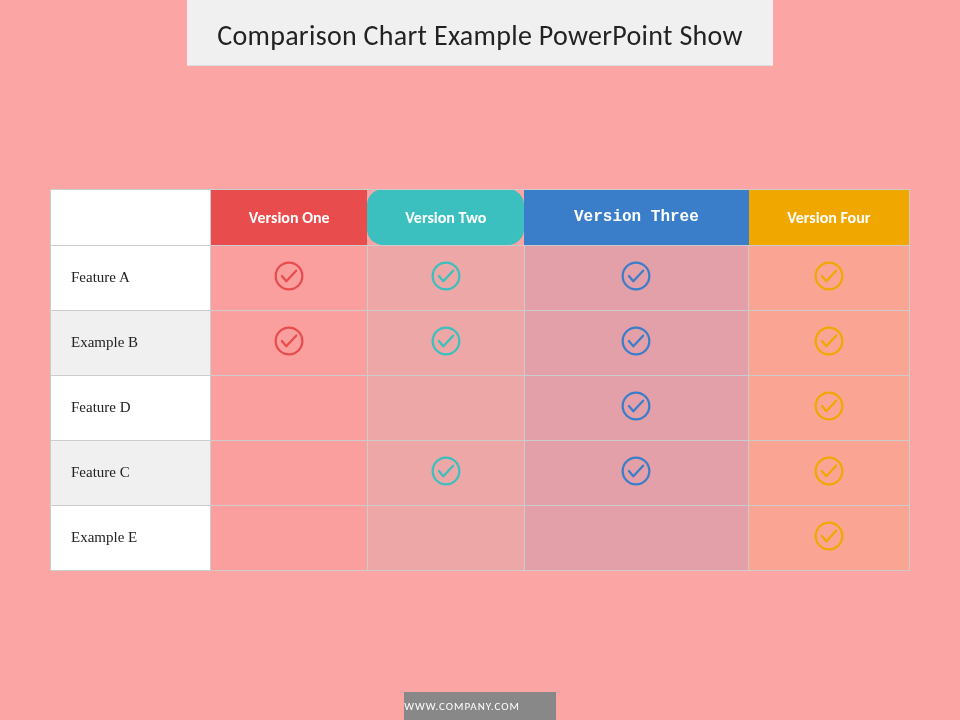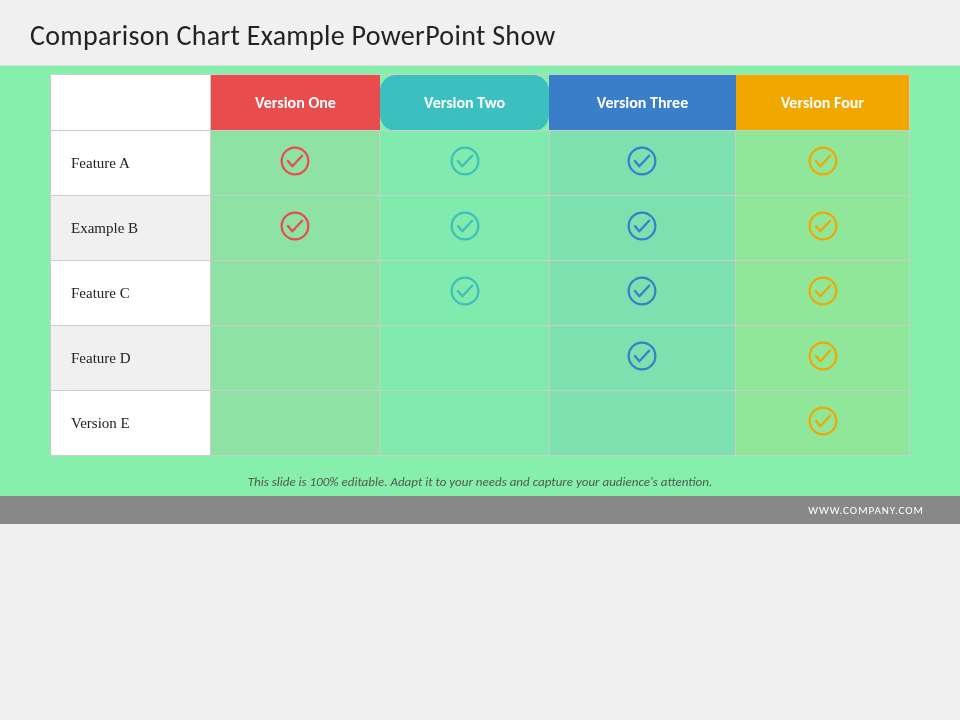--- a/index.html
+++ b/index.html
@@ -7,25 +7,26 @@
     body {
       width: 960px;
       height: 720px;
       background: #f0f0f0;
       font-family: 'Calibri', 'Segoe UI', Arial, sans-serif;
       overflow: hidden;
     }
 
     .slide {
       width: 960px;
-      height: 524px;
-      background: #86efac;
+      height: 720px;
+      background: #fca5a5;
       position: relative;
       display: flex;
       flex-direction: column;
+      align-items: center;
     }
 
     .header-bar {
       background: #f0f0f0;
       padding: 18px 30px 12px 30px;
       border-bottom: 1px solid #ddd;
     }
 
     .slide-title {
       font-size: 28px;
@@ -68,20 +69,21 @@
       background: #e84c4c;
     }
 
     .th-v2 {
       background: #3bbfbf;
       border-radius: 16px;
     }
 
     .th-v3 {
       background: #3a7dc9;
+      font-family: Liberation Mono, monospace;
     }
 
     .th-v4 {
       background: #f0a800;
     }
 
     
     .data-row td {
       padding: 14px 10px;
       border: 1px solid #ccc;
@@ -215,60 +217,59 @@
             <td class="col-v3"><span class="check-icon"><svg viewBox="0 0 36 36" xmlns="http://www.w3.org/2000/svg">
           <circle cx="18" cy="18" r="15" fill="none" stroke="#3a7dc9" stroke-width="2.5"></circle>
           <polyline points="10,18 15,24 26,12" fill="none" stroke="#3a7dc9" stroke-width="2.5" stroke-linecap="round" stroke-linejoin="round"></polyline>
         </svg></span></td>
             <td class="col-v4"><span class="check-icon"><svg viewBox="0 0 36 36" xmlns="http://www.w3.org/2000/svg">
           <circle cx="18" cy="18" r="15" fill="none" stroke="#f0a800" stroke-width="2.5"></circle>
           <polyline points="10,18 15,24 26,12" fill="none" stroke="#f0a800" stroke-width="2.5" stroke-linecap="round" stroke-linejoin="round"></polyline>
         </svg></span></td>
           </tr>
           <tr class="data-row">
+            <td class="td-feature">Feature D</td>
+            <td class="col-v1"></td>
+            <td class="col-v2"></td>
+            <td class="col-v3"><span class="check-icon"><svg viewBox="0 0 36 36" xmlns="http://www.w3.org/2000/svg">
+          <circle cx="18" cy="18" r="15" fill="none" stroke="#3a7dc9" stroke-width="2.5"></circle>
+          <polyline points="10,18 15,24 26,12" fill="none" stroke="#3a7dc9" stroke-width="2.5" stroke-linecap="round" stroke-linejoin="round"></polyline>
+        </svg></span></td>
+            <td class="col-v4"><span class="check-icon"><svg viewBox="0 0 36 36" xmlns="http://www.w3.org/2000/svg">
+          <circle cx="18" cy="18" r="15" fill="none" stroke="#f0a800" stroke-width="2.5"></circle>
+          <polyline points="10,18 15,24 26,12" fill="none" stroke="#f0a800" stroke-width="2.5" stroke-linecap="round" stroke-linejoin="round"></polyline>
+        </svg></span></td>
+          </tr>
+          <tr class="data-row">
             <td class="td-feature">Feature C</td>
             <td class="col-v1"></td>
             <td class="col-v2"><span class="check-icon"><svg viewBox="0 0 36 36" xmlns="http://www.w3.org/2000/svg">
           <circle cx="18" cy="18" r="15" fill="none" stroke="#3bbfbf" stroke-width="2.5"></circle>
           <polyline points="10,18 15,24 26,12" fill="none" stroke="#3bbfbf" stroke-width="2.5" stroke-linecap="round" stroke-linejoin="round"></polyline>
         </svg></span></td>
             <td class="col-v3"><span class="check-icon"><svg viewBox="0 0 36 36" xmlns="http://www.w3.org/2000/svg">
           <circle cx="18" cy="18" r="15" fill="none" stroke="#3a7dc9" stroke-width="2.5"></circle>
           <polyline points="10,18 15,24 26,12" fill="none" stroke="#3a7dc9" stroke-width="2.5" stroke-linecap="round" stroke-linejoin="round"></polyline>
         </svg></span></td>
             <td class="col-v4"><span class="check-icon"><svg viewBox="0 0 36 36" xmlns="http://www.w3.org/2000/svg">
           <circle cx="18" cy="18" r="15" fill="none" stroke="#f0a800" stroke-width="2.5"></circle>
           <polyline points="10,18 15,24 26,12" fill="none" stroke="#f0a800" stroke-width="2.5" stroke-linecap="round" stroke-linejoin="round"></polyline>
         </svg></span></td>
           </tr>
           <tr class="data-row">
-            <td class="td-feature">Feature D</td>
-            <td class="col-v1"></td>
-            <td class="col-v2"></td>
-            <td class="col-v3"><span class="check-icon"><svg viewBox="0 0 36 36" xmlns="http://www.w3.org/2000/svg">
-          <circle cx="18" cy="18" r="15" fill="none" stroke="#3a7dc9" stroke-width="2.5"></circle>
-          <polyline points="10,18 15,24 26,12" fill="none" stroke="#3a7dc9" stroke-width="2.5" stroke-linecap="round" stroke-linejoin="round"></polyline>
-        </svg></span></td>
-            <td class="col-v4"><span class="check-icon"><svg viewBox="0 0 36 36" xmlns="http://www.w3.org/2000/svg">
-          <circle cx="18" cy="18" r="15" fill="none" stroke="#f0a800" stroke-width="2.5"></circle>
-          <polyline points="10,18 15,24 26,12" fill="none" stroke="#f0a800" stroke-width="2.5" stroke-linecap="round" stroke-linejoin="round"></polyline>
-        </svg></span></td>
-          </tr>
-          <tr class="data-row">
-            <td class="td-feature">Version E</td>
+            <td class="td-feature">Example E</td>
             <td class="col-v1"></td>
             <td class="col-v2"></td>
             <td class="col-v3"></td>
             <td class="col-v4"><span class="check-icon"><svg viewBox="0 0 36 36" xmlns="http://www.w3.org/2000/svg">
           <circle cx="18" cy="18" r="15" fill="none" stroke="#f0a800" stroke-width="2.5"></circle>
           <polyline points="10,18 15,24 26,12" fill="none" stroke="#f0a800" stroke-width="2.5" stroke-linecap="round" stroke-linejoin="round"></polyline>
         </svg></span></td>
           </tr>
         </tbody>
     </table>
 
-    <p class="footer-text">This slide is 100% editable. Adapt it to your needs and capture your audience's attention.</p>
   </div>
 
   <div class="bottom-bar">
     <span class="bottom-url">WWW.COMPANY.COM</span>
   </div>
 </div>
 
 </body></html>

